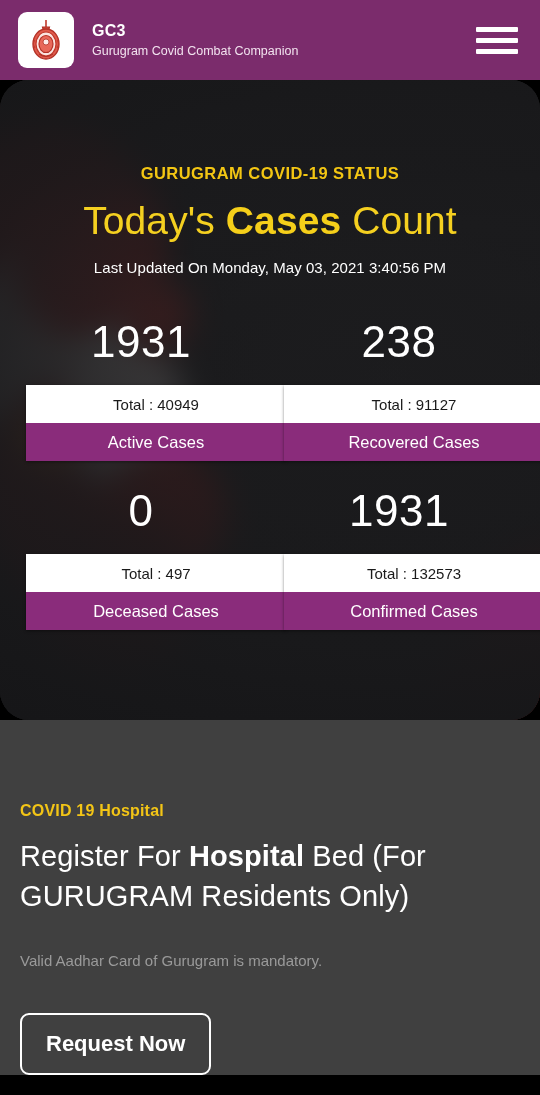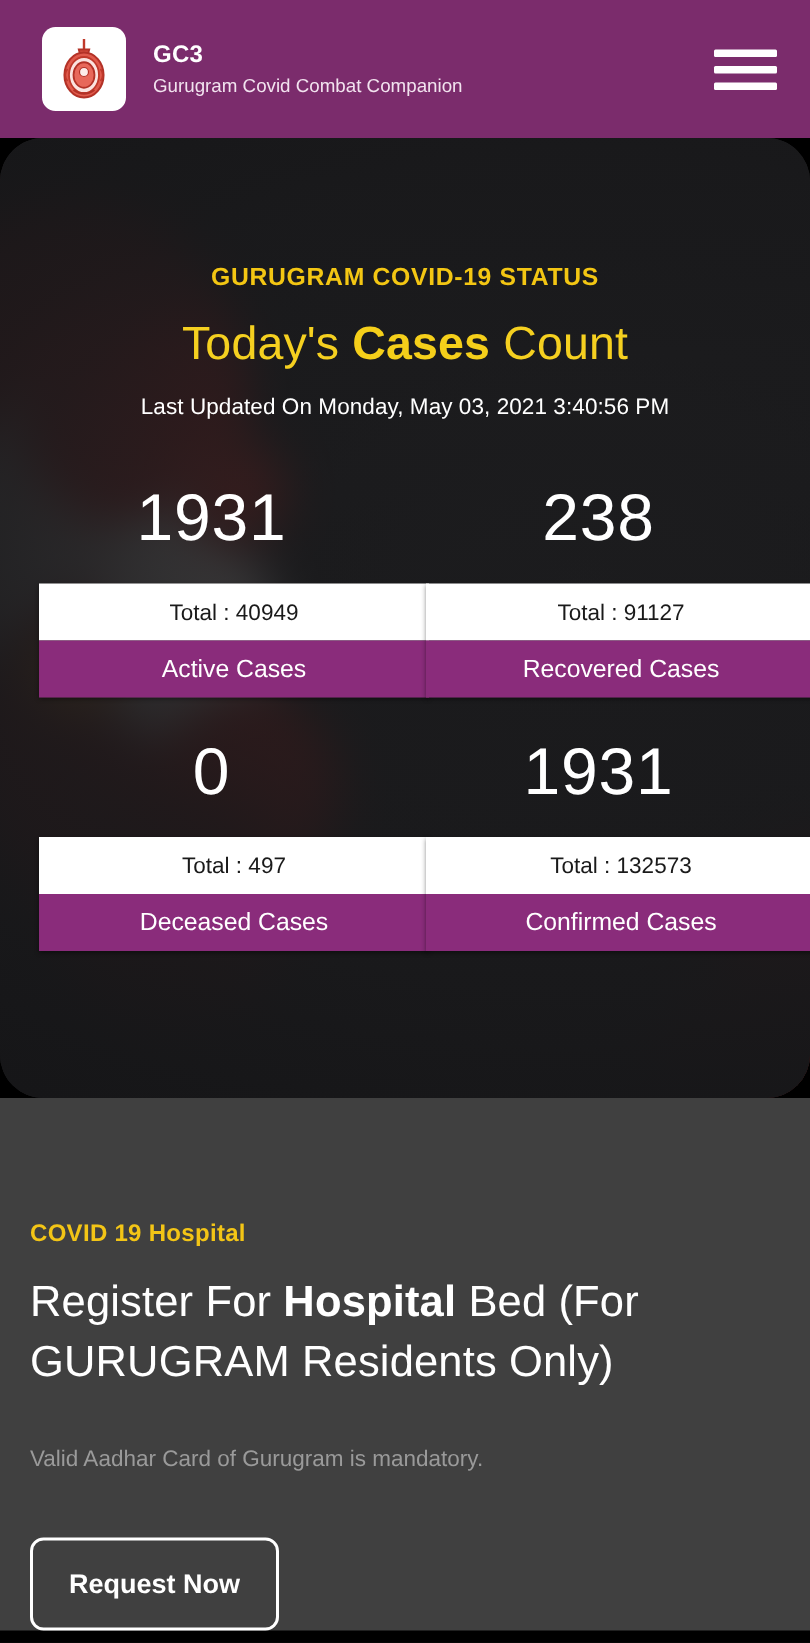--- a/index.html
+++ b/index.html
@@ -6,23 +6,23 @@
   html, body {
     width:540px; height:1095px;
     background:#000;
     font-family:"Liberation Sans", sans-serif;
     overflow:hidden;
   }
   #app { position:relative; width:540px; height:1095px; background:#000; }
 
   
   .appbar{
-    position:relative; height:92px; width:100%;
+    position:relative; height:80px; width:100%;
     background:#7b2c6c;
-    display:flex; align-items:center; padding:0 22px 0 28px;
+    display:flex; align-items:center; padding:0 22px 0 18px;
   }
   .logo-tile{
     width:56px; height:56px; border-radius:9px; background:#fff;
     display:flex; align-items:center; justify-content:center; flex:0 0 auto;
     overflow:hidden;
   }
   .brand{ margin-left:18px; display:flex; flex-direction:column; justify-content:center; }
   .brand-title{ color:#ffffff; font-size:16px; font-weight:bold; letter-spacing:.2px; line-height:1.25; }
   .brand-sub{ color:#f2e3ef; font-size:12.5px; font-weight:400; margin-top:3px; line-height:1.2; }
   .hamburger{
@@ -51,21 +51,21 @@
       radial-gradient(150% 90% at 72% 46%, rgba(25,25,27,.55) 0%, rgba(25,25,27,.90) 48%, rgba(20,20,22,.98) 100%),
       linear-gradient(180deg, rgba(20,20,22,.55) 0%, rgba(24,24,26,.18) 22%, rgba(22,22,24,.45) 80%, rgba(16,16,18,.95) 100%);
   }
   .hero-content{ position:relative; z-index:3; padding-top:84px; }
 
   .kicker{
     text-align:center; color:#f3c613; font-size:16.5px; font-weight:bold;
     letter-spacing:.45px;
   }
   .hero-h1{
-    text-align:center; color:#f5d020; font-size:31px; font-weight:400;
+    text-align:center; color:#f5d020; font-size:39px; font-weight:400;
     margin-top:16px; letter-spacing:.1px;
   }
   .hero-h1 b{ font-weight:bold; color:#f5cf1a; }
   .updated{
     text-align:center; color:#ffffff; font-size:15px; font-weight:400;
     margin-top:16px; letter-spacing:.05px;
   }
 
   
   .stats{ position:relative; z-index:3; margin-top:44px; }
@@ -92,21 +92,21 @@
   .promo-h2{
     color:#ffffff; font-size:29px; font-weight:400; line-height:1.38;
     margin-top:16px; letter-spacing:.1px;
   }
   .promo-h2 b{ font-weight:bold; }
   .promo-note{ color:#9a9a9a; font-size:15px; margin-top:36px; }
   .cta{
     display:inline-flex; align-items:center; justify-content:center;
     margin-top:44px; padding:0 24px; height:62px; min-width:155px;
     border:2px solid #ffffff; border-radius:9px; background:transparent;
-    color:#ffffff; font-size:18px; font-weight:bold; cursor:pointer;
+    color:#ffffff; font-size:22px; font-weight:bold; cursor:pointer;
     font-family:"Liberation Sans", sans-serif;
   }
 </style>
 </head>
 <body>
 
 <div id="app">
 
   <div class="appbar">
 

